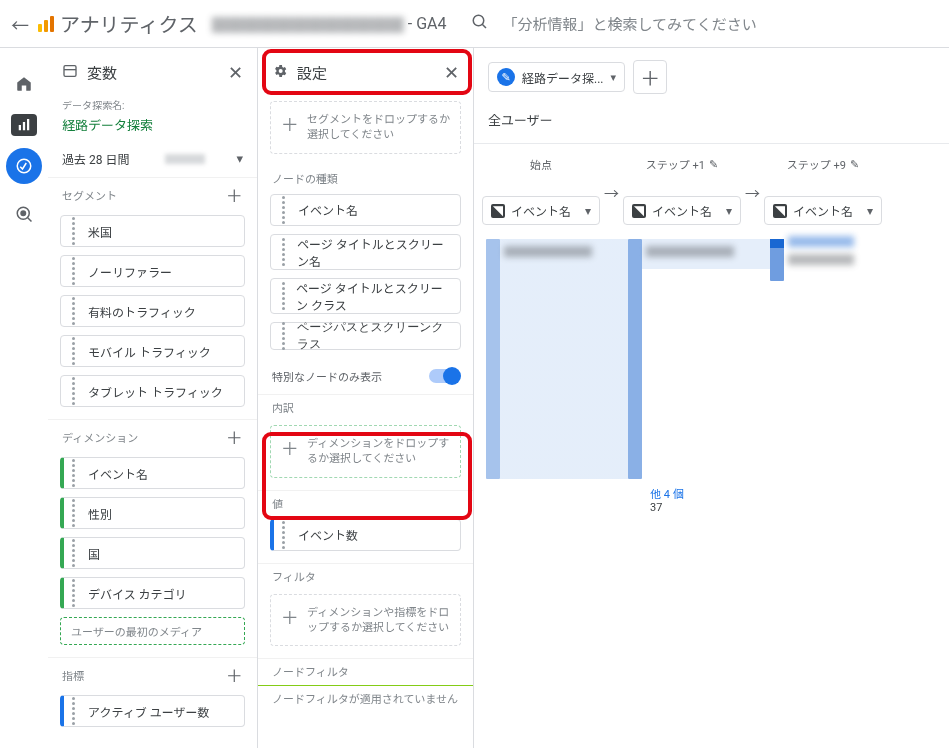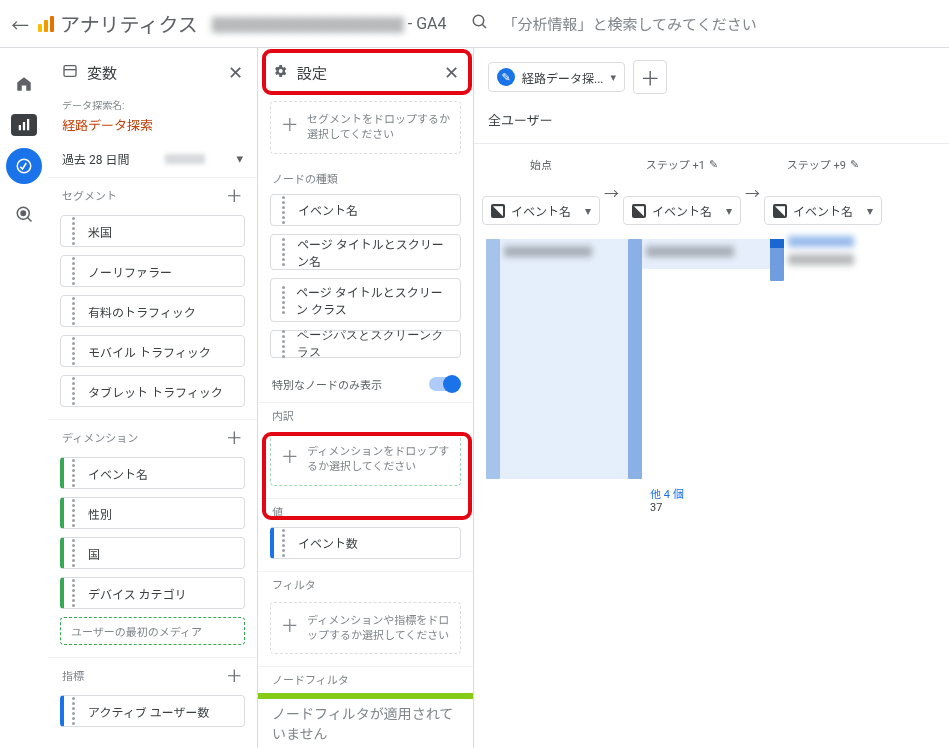--- a/index.html
+++ b/index.html
@@ -92,21 +92,21 @@
     display:flex; align-items:center; justify-content:space-between;
     font-size: 11px; color:#80868b;
     padding: 4px 14px 6px 14px;
     border-top: 1px solid #f1f1f1;
   }
   .sec-title .plus { font-size:17px; color:#5f6368; cursor:pointer;}
   .sec-title.noborder{border-top:none;}
   
   .name-block { padding: 0 14px 12px 14px; }
   .name-block .tiny { font-size:10px; color:#80868b; margin-bottom:3px;}
-  .name-block .val { font-size:13px; color:#c2410c;}
+  .name-block .val { font-size:13px; color:#15803d;}
   .date-block { padding: 4px 14px 10px 14px; display:flex; align-items:center; justify-content:space-between;}
   .date-block .d { font-size:12px; color:#3c4043;}
   .date-block .range { font-size:10px; color:#9aa0a6; filter: blur(2px); opacity:.4; margin-left:4px;}
   .date-block .dd{color:#5f6368;}
   
   .chip-list { padding: 2px 12px 12px 12px; display:flex; flex-direction:column; gap:8px;}
   .chip {
     display:flex; align-items:center; gap:8px;
     height: 32px;
     border: 1px solid #dadce0;
@@ -161,21 +161,21 @@
   .barA{left:12px;top:0;width:14px;height:240px;background:#a6c3ec;}
   .barB{left:154px;top:0;width:14px;height:240px;background:#8ab0e6;}
   .barC{left:296px;top:0;width:14px;height:42px;background:#6f9de0;}
   .linkAB{position:absolute;left:26px;top:0;width:128px;height:240px;background:linear-gradient(90deg,#cfe0f6 0%,#cfe0f6 100%);opacity:.55;}
   .linkBC{position:absolute;left:168px;top:0;width:128px;height:30px;background:#cfe0f6;opacity:.55;}
   .small-bar{position:absolute;left:296px;top:0;width:14px;height:9px;background:#1967d2;}
   .blur-label{filter:blur(3px);color:#5f6368;font-size:11px;opacity:.45;position:absolute;}
   .linktext{position:absolute;left:176px;top:246px;font-size:11px;}
   .linktext a{color:#1a73e8;text-decoration:none;}
   .linktext .n{color:#3c4043;}
-  .note{font-size:14px;color:#80868b;padding:4px 14px;border-top:6px solid #84cc16;}
+  .note{font-size:11px;color:#80868b;padding:4px 14px;border-top:1px solid #84cc16;}
   
   ::-webkit-scrollbar{width:0;height:0;}
 </style>
 </head>
 <body>
 
 <div class="red-box" id="red1"></div>
 <div class="red-box" id="red2"></div>
 
 <div class="topbar">
@@ -426,21 +426,21 @@
           <span class="drag">
             <i></i>
             <i></i>
             <i></i>
             <i></i>
             <i></i>
             <i></i>
           </span>
           <span>ページ タイトルとスクリーン名</span>
         </div>
-      <div class="chip" style="height:44px;">
+      <div class="chip" style="height:36px;">
           <span class="drag">
             <i></i>
             <i></i>
             <i></i>
             <i></i>
             <i></i>
             <i></i>
           </span>
           <span>ページ タイトルとスクリーン クラス</span>
         </div>

